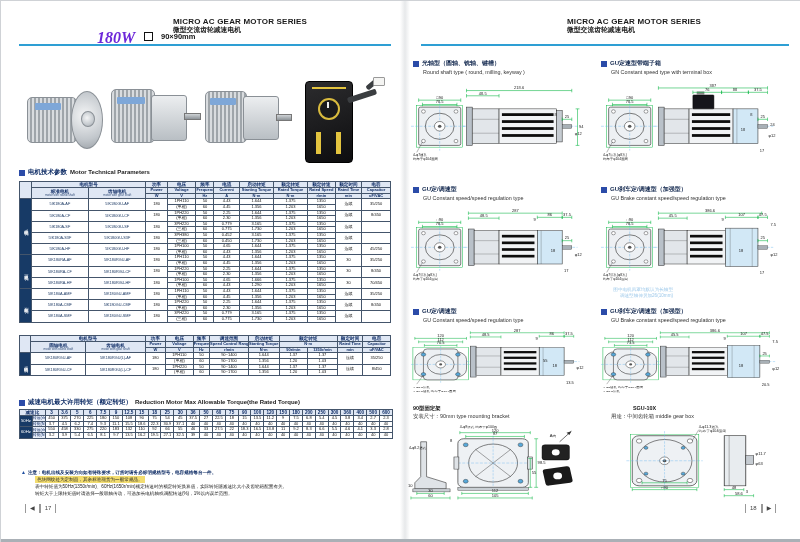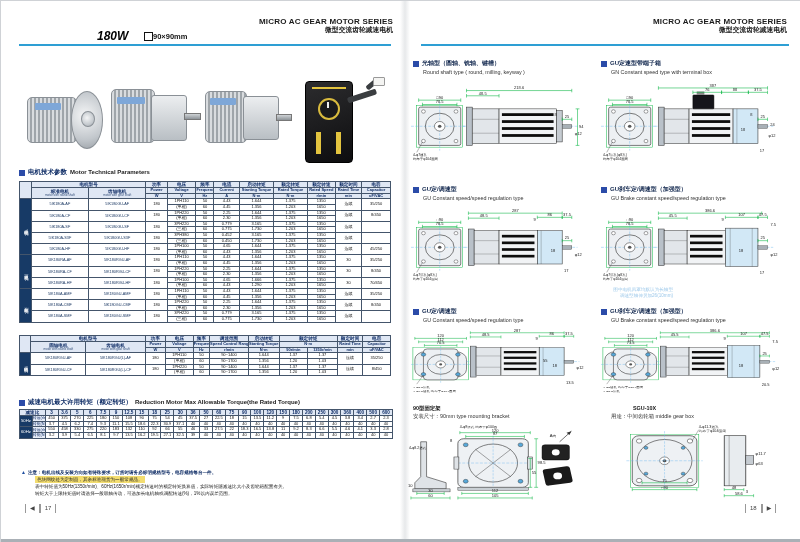--- a/index.html
+++ b/index.html
@@ -9,24 +9,24 @@
   .page.pr{left:404px;width:396px;}
   .gutter{position:absolute;left:399px;top:0;width:10px;height:542px;
           background:linear-gradient(90deg,rgba(0,0,0,0) 0%,rgba(120,130,140,.18) 50%,rgba(0,0,0,0) 100%);}
   .bottombar{position:absolute;left:0;top:538px;width:800px;height:4px;background:#aab0b6;}
 
   
   .logo{position:absolute;left:18px;top:6px;width:72px;}
   .logo svg{display:block;margin:0 auto;}
   .logo-cn{font-size:10px;font-weight:bold;color:#1d3aa0;text-align:center;letter-spacing:1px;line-height:10px;}
   .logo-en{font-size:3.5px;color:#1d3aa0;text-align:center;border-top:1px solid #1d3aa0;margin-top:1px;padding-top:1px;letter-spacing:.4px;}
-  .power-badge{position:absolute;left:96px;top:28px;font-size:12px;font-weight:bold;font-style:italic;color:#000000;}
-  .frame-size{position:absolute;left:143px;top:31px;font-size:7.5px;font-weight:bold;color:#111;display:flex;align-items:center;gap:0;}
+  .power-badge{position:absolute;left:96px;top:28px;font-size:16px;font-weight:bold;font-style:italic;color:#6d28d9;font-family:Liberation Serif, serif;}
+  .frame-size{position:absolute;left:143px;top:31px;font-size:7.5px;font-weight:bold;color:#111;display:flex;align-items:center;gap:8px;}
   .frame-size .sq{display:inline-block;width:7px;height:7px;border:1.2px solid #111;}
-  .series{position:absolute;text-align:right;color:#1a1a1a;}
+  .series{position:absolute;text-align:left;color:#1a1a1a;}
   .series .en{font-size:8px;font-weight:bold;letter-spacing:.2px;line-height:9px;}
   .series .cn{font-size:6.8px;font-weight:bold;line-height:8px;}
   .series.sl{right:12px;top:16px;width:220px;}
   .series.sr{right:14px;top:16px;width:220px;}
   .rule{position:absolute;height:2px;background:#2e9fd4;top:43px;}
   .rule.rl{left:18px;width:372px;}
   .rule.rr{left:16px;width:368px;}
 
   
   .photo{position:absolute;}

